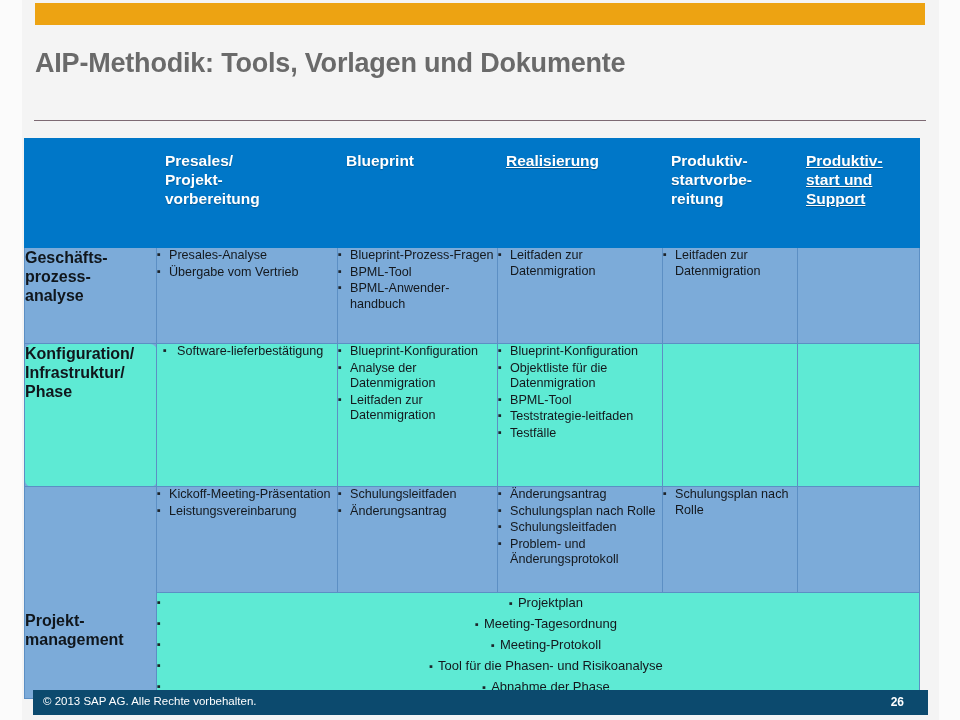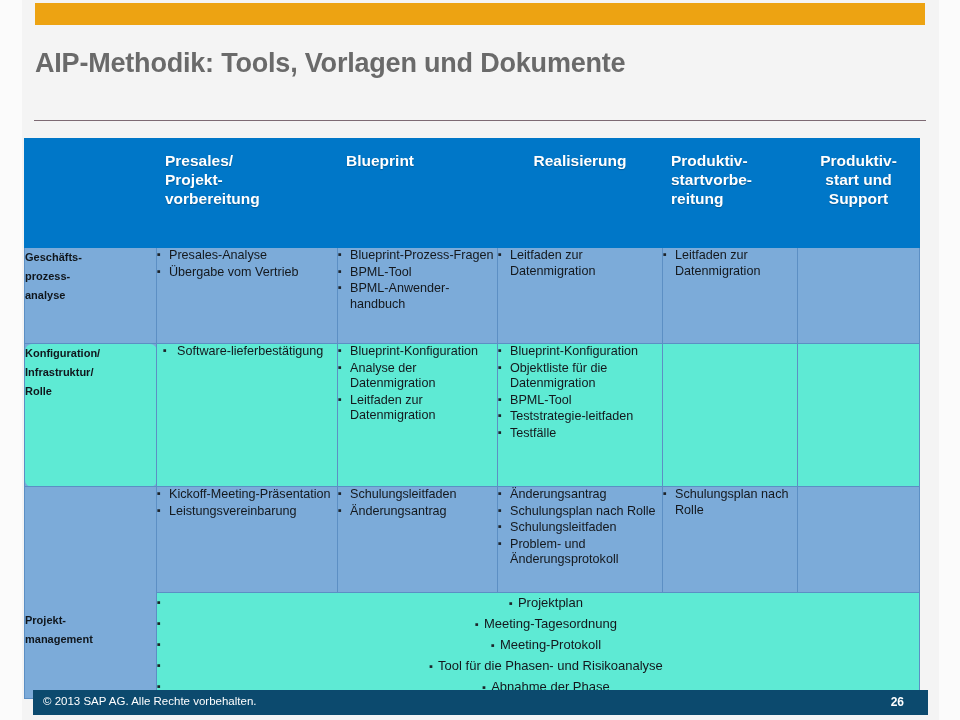--- a/index.html
+++ b/index.html
@@ -96,29 +96,29 @@
     font-weight: bold;
     line-height: 19px;
     height: 88px;
     vertical-align: top;
     padding: 12px 8px 8px 8px;
     text-align: left;
     border: 1px solid #0077c8;
     text-shadow: 0 1px 1px rgba(0,0,0,0.25);
   }
   .hdr td.hdr-blank { padding: 0; }
-  .hdr td.ctr { text-align: center; }
+  .hdr td.ctr { text-align: left; text-decoration: underline; }
 
   
   .band-dark  > td { background: #7cabd9; }
   .band-light > td { background: #5eead4; }
 
   
   .rowhead {
-    font-size: 11px;
+    font-size: 16px;
     font-weight: bold;
     color: #10161c;
     line-height: 19px;
     padding: 0 8px 0 12px;
     vertical-align: middle;
     border-radius: 7px;
   }
 
   
   .cell {
@@ -283,21 +283,21 @@
           <li>Leitfaden zur Datenmigration</li>
         </ul>
       </td>
       <td class="cell"></td>
     </tr>
 
     <tr class="band-light" style="height:143px">
       <td class="rowhead">
         <span>Konfiguration/</span><br>
         <span>Infrastruktur/</span><br>
-        <span>Rolle</span>
+        <span>Phase</span>
       </td>
       <td class="cell">
         <ul class="bul indent">
           <li>Software-lieferbestätigung</li>
         </ul>
       </td>
       <td class="cell">
         <ul class="bul">
           <li>Blueprint-Konfiguration</li>
           <li>Analyse der Datenmigration</li>

